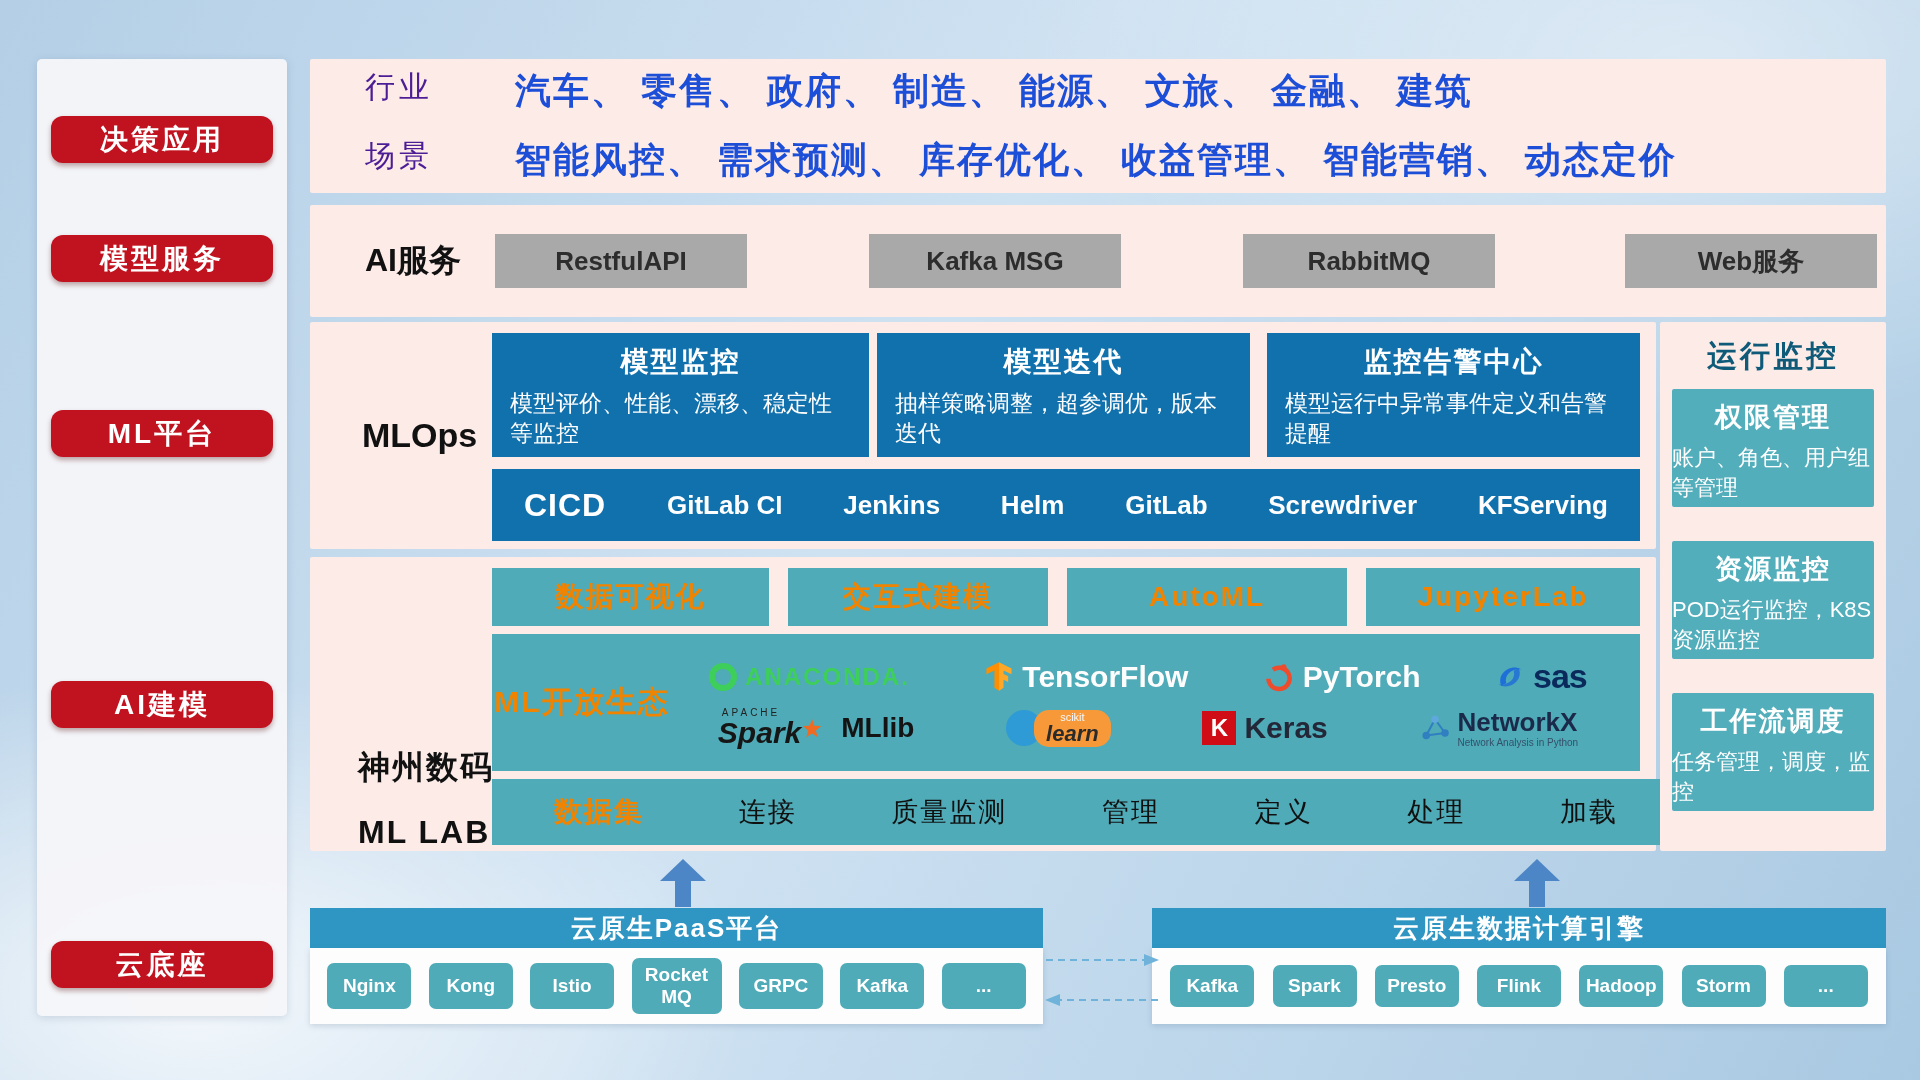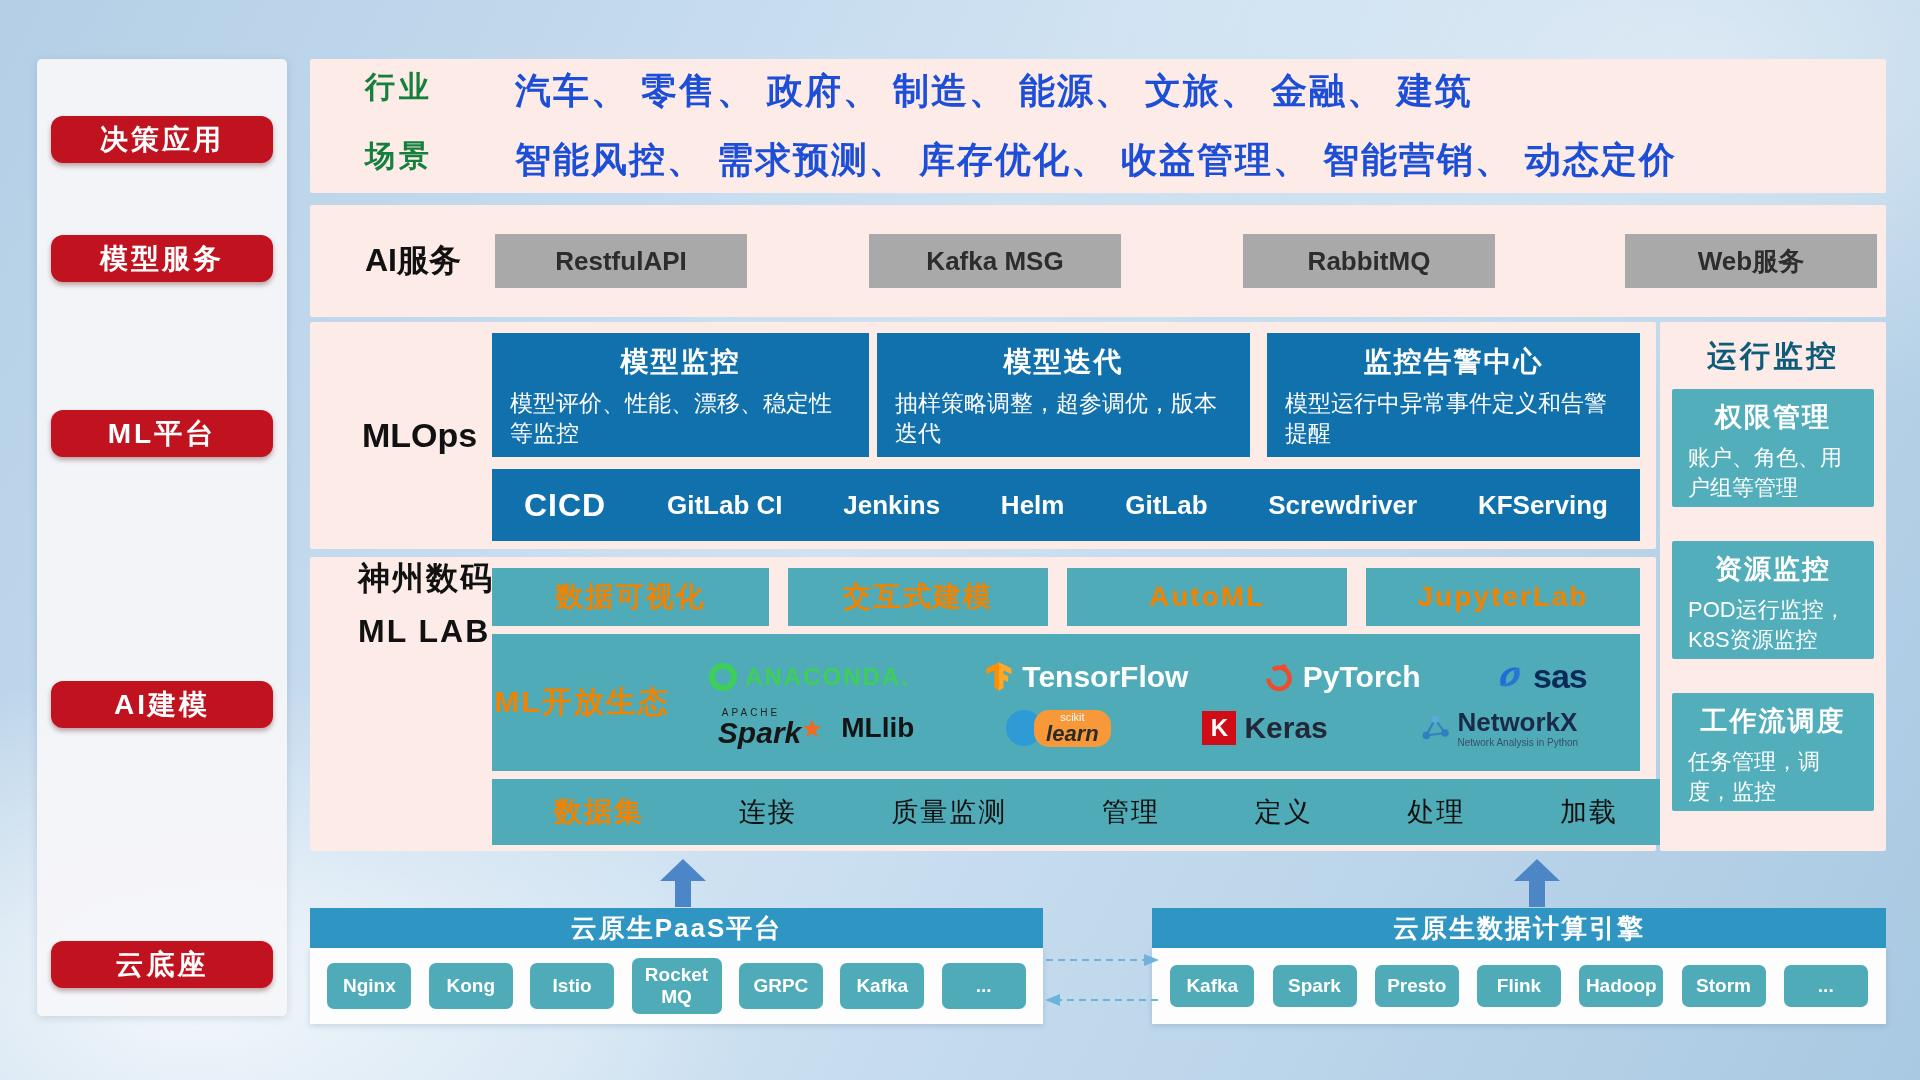--- a/index.html
+++ b/index.html
@@ -28,21 +28,21 @@
     display:flex; align-items:center; justify-content:center; border-radius:12px;
     box-shadow:0 3px 5px rgba(80,10,10,.35);
   }
 
   
   .panel { position:absolute; background:#fcebe7; border-radius:2px; }
 
   
   .industry { left:310px; top:59px; width:1576px; height:134px;
     display:grid; grid-template-columns:150px 1fr; align-content:center; row-gap:20px; padding-left:55px; }
-  .ind-label { font-size:30px; font-weight:bold; color:#15803d; letter-spacing:4px; }
+  .ind-label { font-size:30px; font-weight:normal; color:#4c1d95; letter-spacing:4px; }
   .ind-value { font-size:36px; color:#1d4ed8; letter-spacing:2px;font-weight:bold; }
 
   
   .aiservice { left:310px; top:205px; width:1576px; height:112px; }
   .ai-label { position:absolute; left:55px; top:0; height:100%; display:flex; align-items:center;
     font-size:32px; font-weight:bold; color:#111; }
   .svc-btn { position:absolute; top:29px; width:252px; height:54px; background:#a9a9a9;
     color:#2d2d2d; font-size:26px; font-weight:bold; display:flex; align-items:center; justify-content:center; }
 
   
@@ -53,21 +53,21 @@
   .ml-card-title { text-align:center; font-size:28px; font-weight:bold; margin-top:10px; letter-spacing:2px; }
   .ml-card-desc { font-size:23px; margin-top:8px; padding:0 18px; line-height:1.3; }
   .cicd-bar { position:absolute; left:182px; top:147px; width:1148px; height:72px; background:#1171ad;
     display:flex; align-items:center; justify-content:space-between; padding:0 32px; color:#fff; }
   .cicd-label { font-size:32px; font-weight:bold; letter-spacing:1px; }
   .cicd-item { font-size:26px; font-weight:bold; }
 
   
   .mllab { left:310px; top:557px; width:1346px; height:294px; }
   .mllab-label { position:absolute; left:48px; top:0; height:100%; display:flex; flex-direction:column;
-    justify-content:flex-start; gap:12px; font-size:32px; font-weight:bold; color:#111; letter-spacing:2px; }
+    justify-content:flex-end; gap:24px; font-size:32px; font-weight:bold; color:#111; letter-spacing:2px; }
   .tools-row { position:absolute; left:182px; top:11px; width:1148px; height:58px;
     display:flex; justify-content:space-between; }
   .tool-btn { height:58px; background:#4fabb7; color:#f08300; font-size:28px; font-weight:bold;
     display:flex; align-items:center; justify-content:center; letter-spacing:2px; }
   .eco-box { position:absolute; left:182px; top:77px; width:1148px; height:137px; background:#4fabb7;
     display:flex; align-items:center; }
   .eco-label { width:180px; text-align:center; font-size:30px; font-weight:bold; color:#f08300; letter-spacing:2px; }
   .eco-logos { flex:1; display:flex; flex-direction:column; justify-content:center; gap:12px; padding-right:16px; }
   .eco-row { display:flex; align-items:center; justify-content:space-around; }
   .logo { display:flex; align-items:center; gap:8px; }
@@ -95,21 +95,21 @@
   .dataset-row { position:absolute; left:182px; top:222px; width:1188px; height:66px; background:#4fabb7;
     display:flex; align-items:center; justify-content:space-between; padding:12px 62px; }
   .ds-label { font-size:28px; font-weight:bold; color:#f08300; letter-spacing:2px; }
   .ds-item { font-size:27px; color:#101010; letter-spacing:2px; }
 
   
   .monitor { left:1660px; top:322px; width:226px; height:529px; }
   .mon-title { text-align:center; margin-top:14px; font-size:30px; font-weight:bold; color:#0e5a78; letter-spacing:3px; }
   .mon-card { position:absolute; left:12px; width:202px; height:118px; background:#53aebb; color:#fff; border-radius:2px; }
   .mon-card-title { text-align:center; font-size:27px; font-weight:bold; margin-top:10px; letter-spacing:2px; }
-  .mon-card-desc { font-size:22px; margin-top:8px; padding:0 16px; line-height:1.35; }
+  .mon-card-desc { font-size:22px; margin-top:8px; padding:0 0; line-height:1.35; }
 
   
   .up-arrow { position:absolute; top:859px; width:46px; height:48px; display:flex; flex-direction:column; align-items:center; }
   .arr-head { width:0; height:0; border-left:23px solid transparent; border-right:23px solid transparent;
     border-bottom:22px solid #4d86c6; }
   .arr-stem { width:16px; height:26px; background:#4d86c6; }
 
   .bar-title { position:absolute; height:40px; background:#2f96c3; color:#fff; font-size:26px; font-weight:bold;
     display:flex; align-items:center; justify-content:center; letter-spacing:2px; }
   .btn-panel { position:absolute; top:948px; height:76px; background:#fdfdfd;

